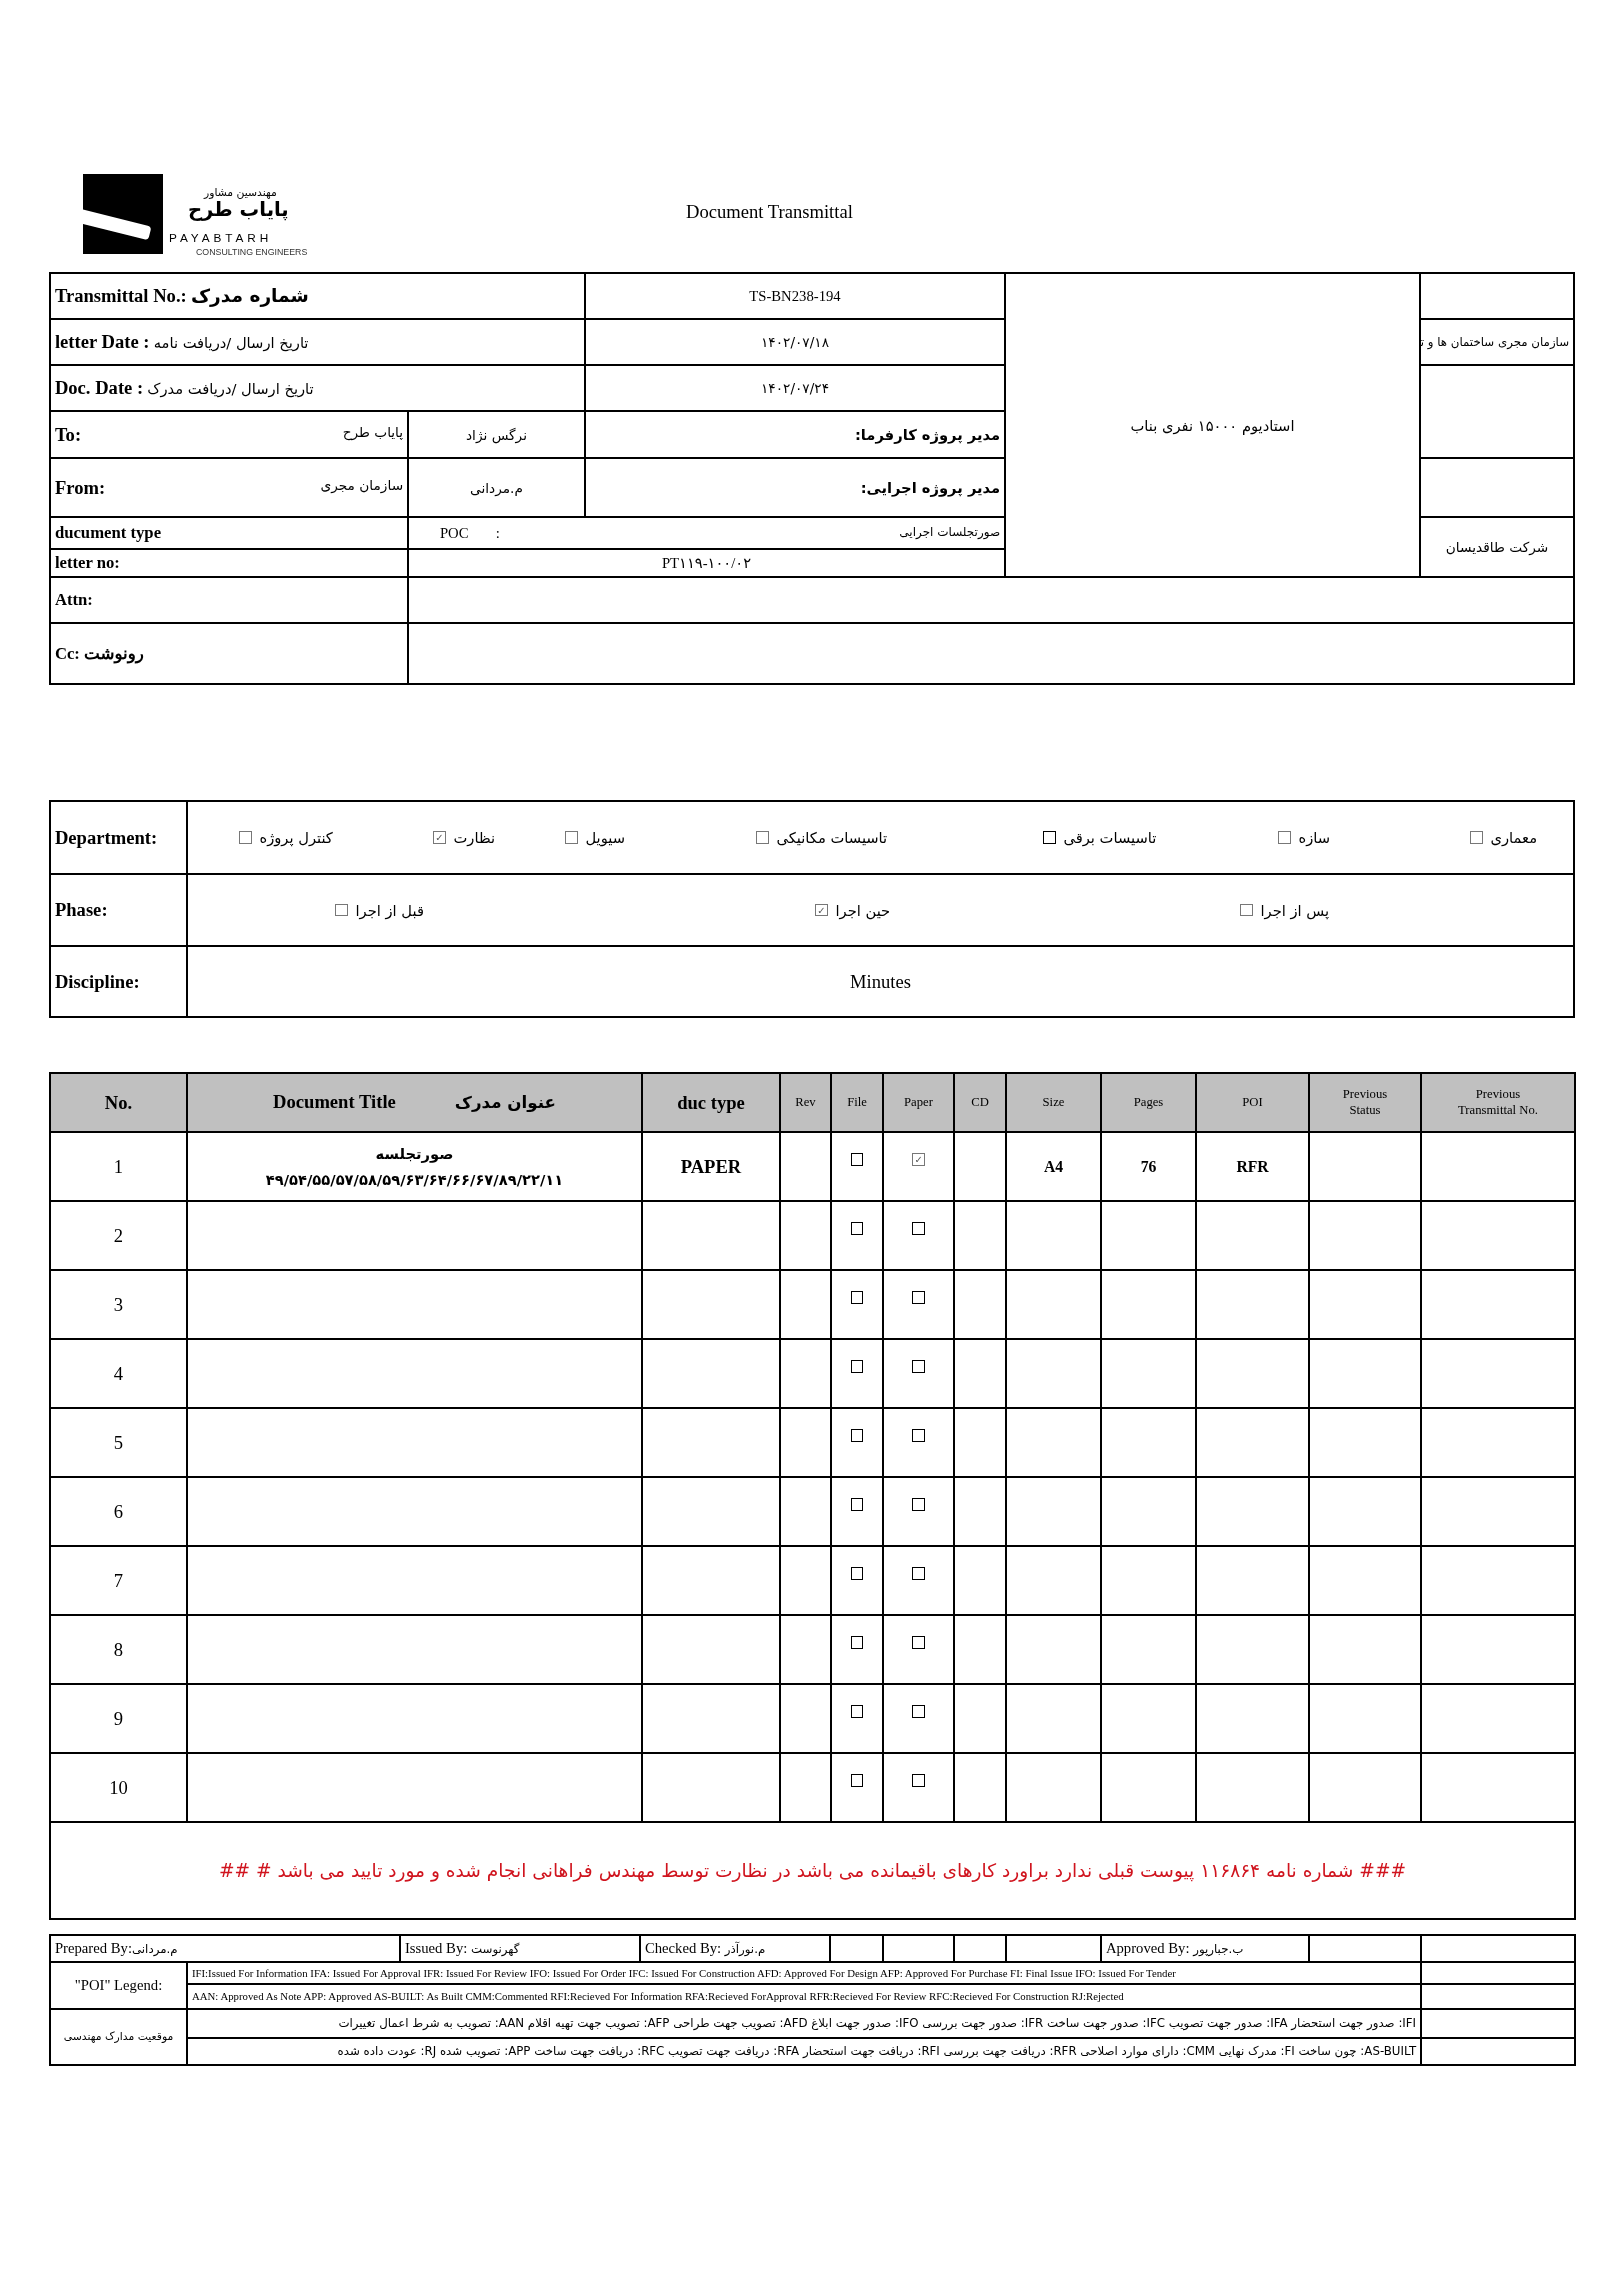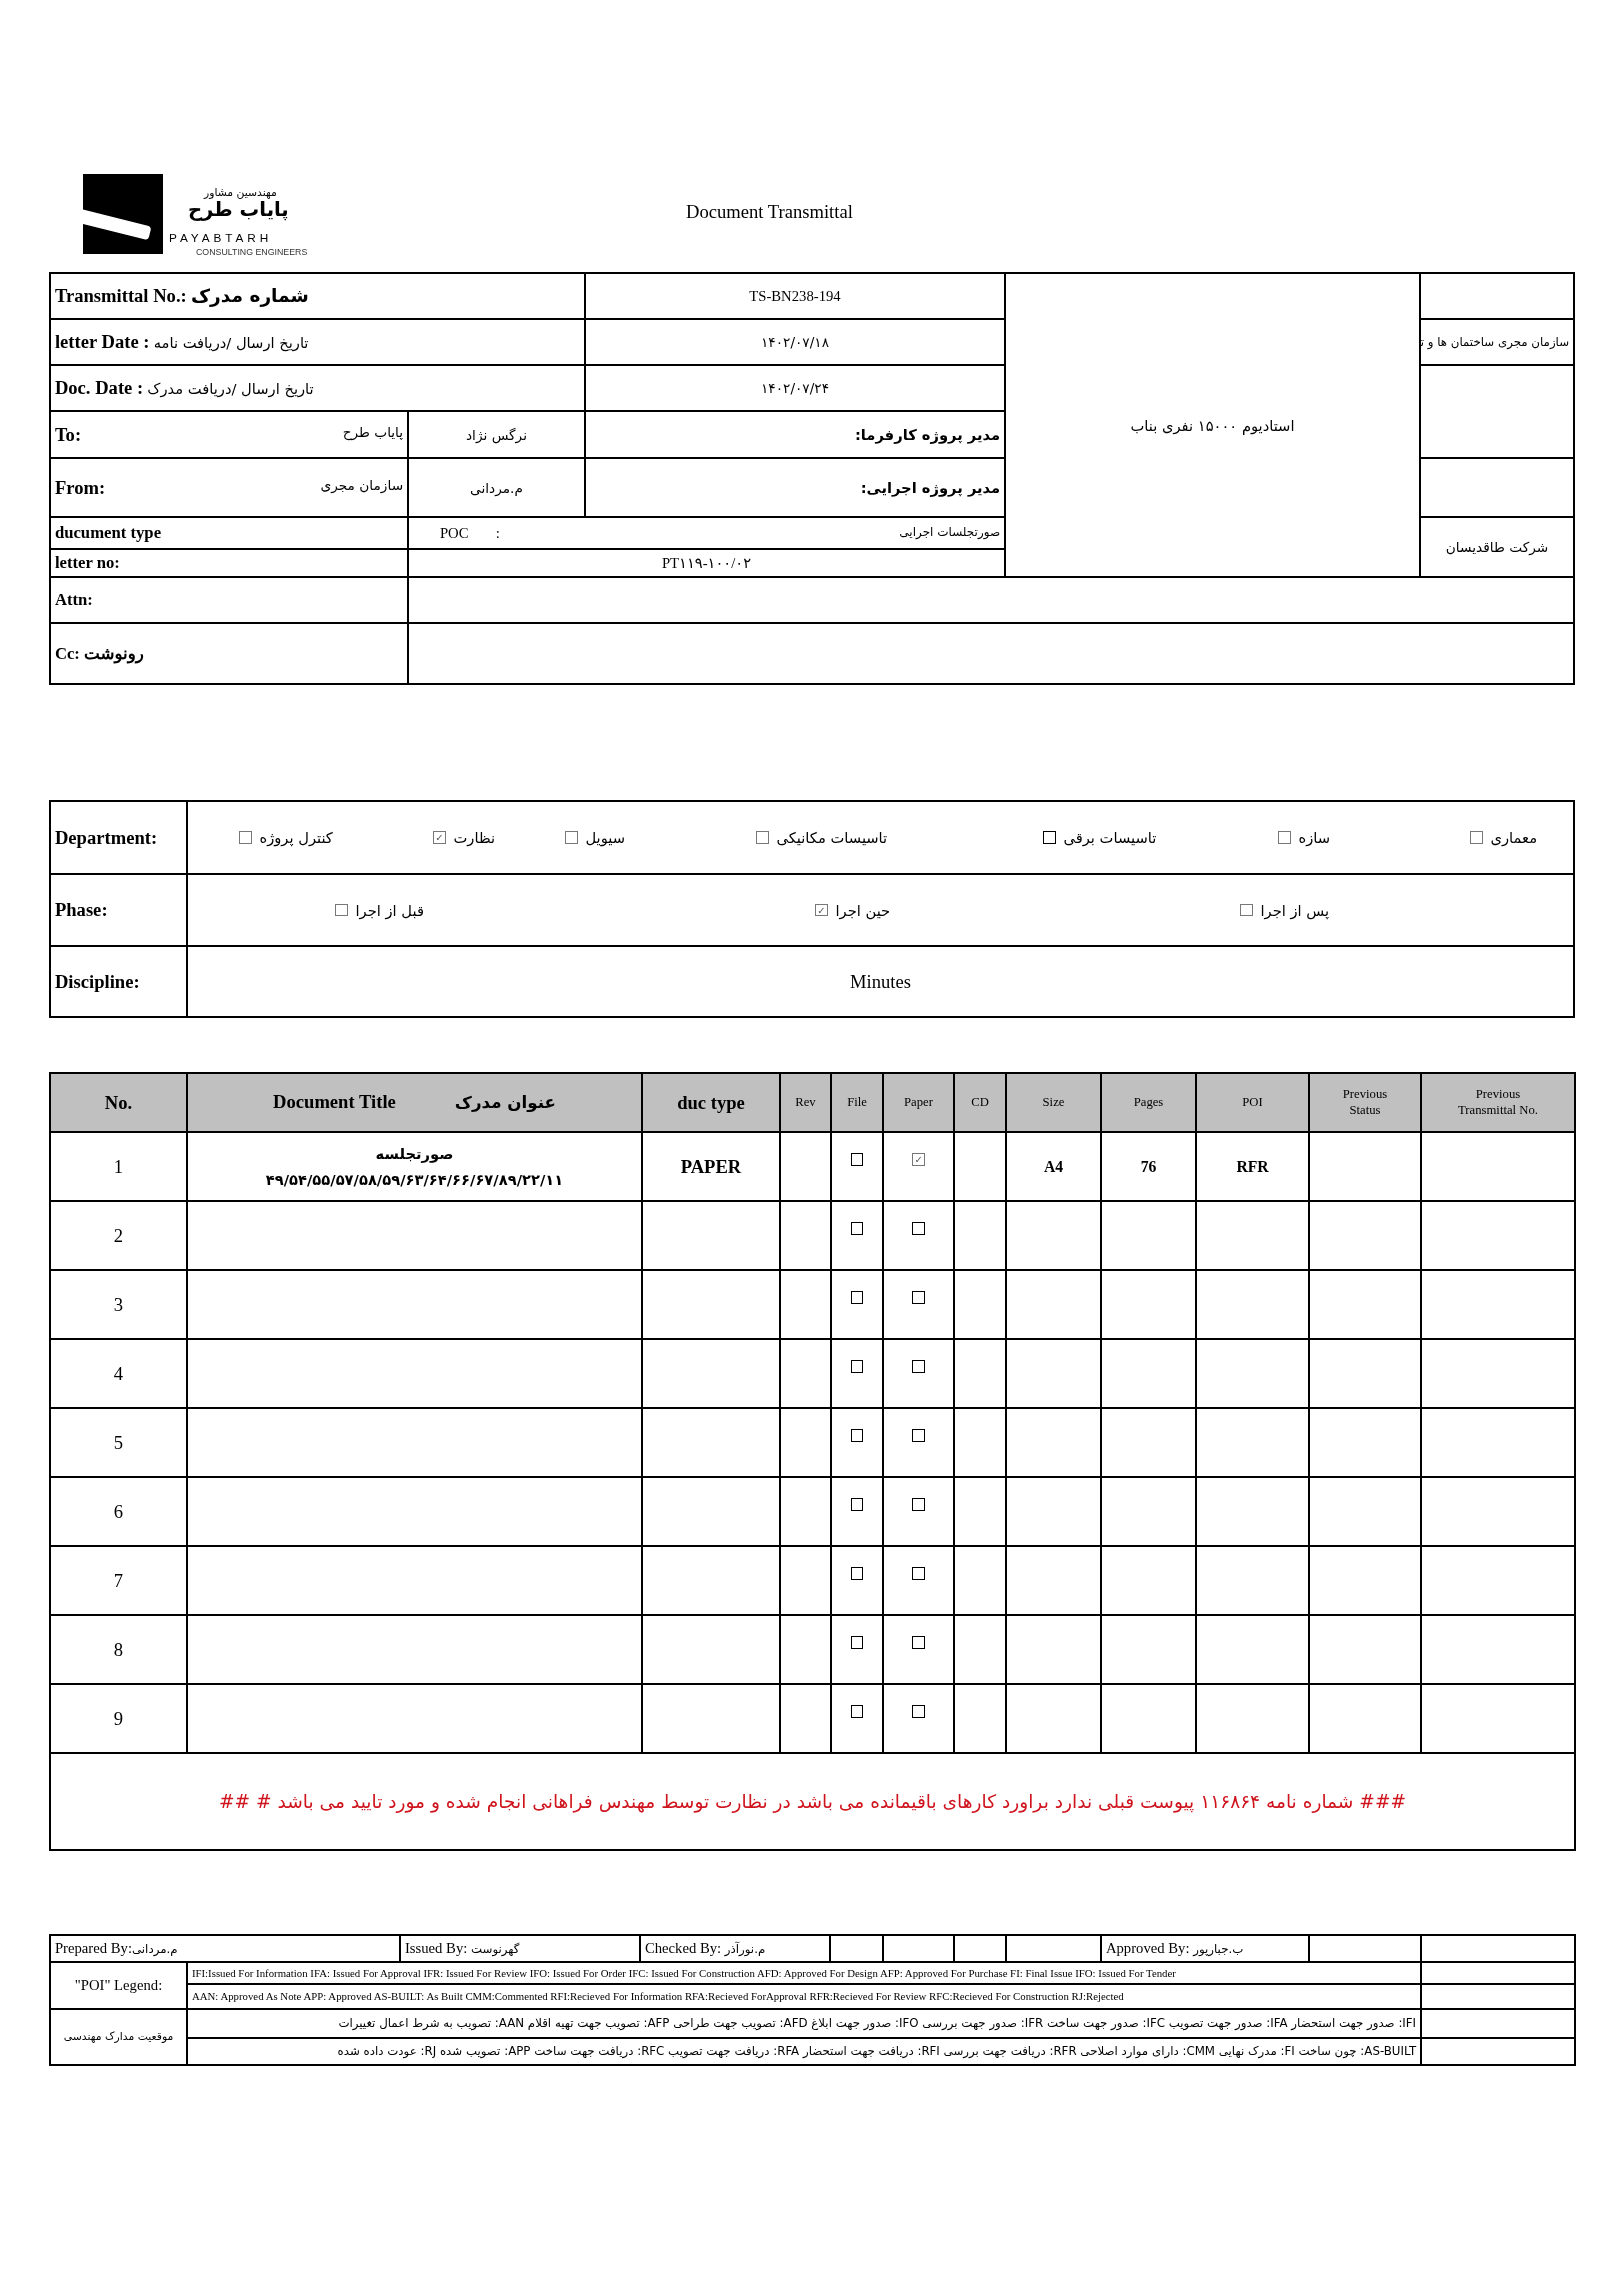--- a/index.html
+++ b/index.html
@@ -320,20 +320,34 @@
         <td></td>
         <td style="vertical-align:top;padding-top:13.7px"><span class="chk dark"></span></td>
         <td style="vertical-align:top;padding-top:13.7px"><span class="chk dark"></span></td>
         <td></td>
         <td></td>
         <td></td>
         <td></td>
         <td></td>
         <td></td>
       </tr>
+  <tr style="height:69px">
+        <td>10</td>
+        <td></td>
+        <td></td>
+        <td></td>
+        <td style="vertical-align:top;padding-top:13.7px"><span class="chk dark"></span></td>
+        <td style="vertical-align:top;padding-top:13.7px"><span class="chk dark"></span></td>
+        <td></td>
+        <td></td>
+        <td></td>
+        <td></td>
+        <td></td>
+        <td></td>
+      </tr>
   <tr style="height:97px">
     <td colspan="12" class="note">### شماره نامه ۱۱۶۸۶۴ پیوست قبلی ندارد براورد کارهای باقیمانده می باشد در نظارت توسط مهندس فراهانی انجام شده و مورد تایید می باشد #  ##</td>
   </tr>
 </tbody>
   </table>
 
 <table class="leg" style="left:49px;top:1934px;width:1524px;border:2.9px solid #000;">
   <colgroup>
     <col style="width:137px">
       <col style="width:213px">

